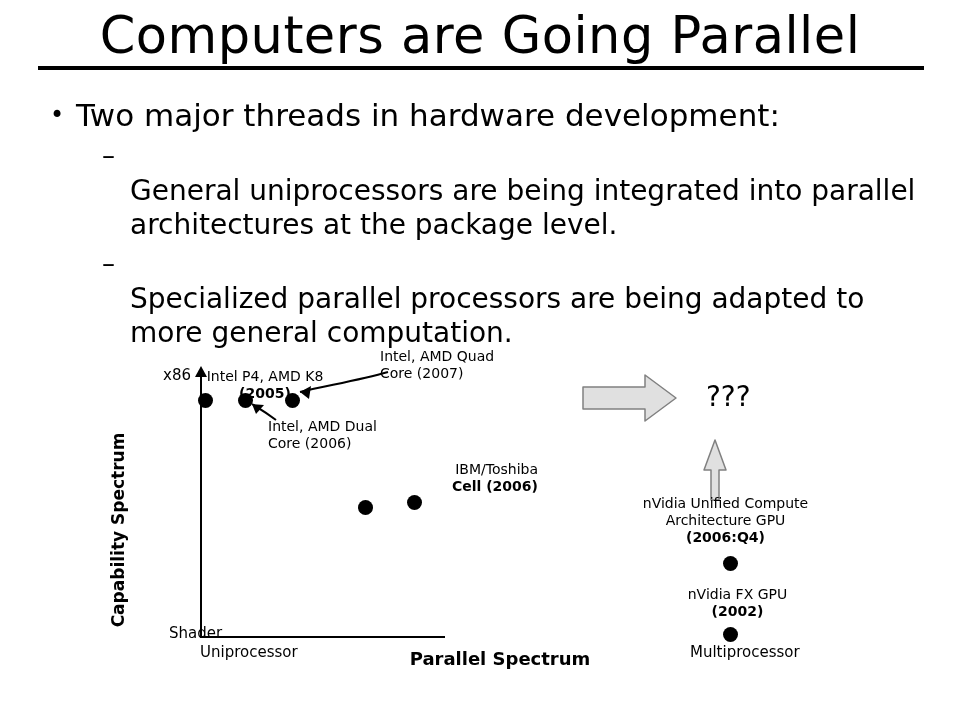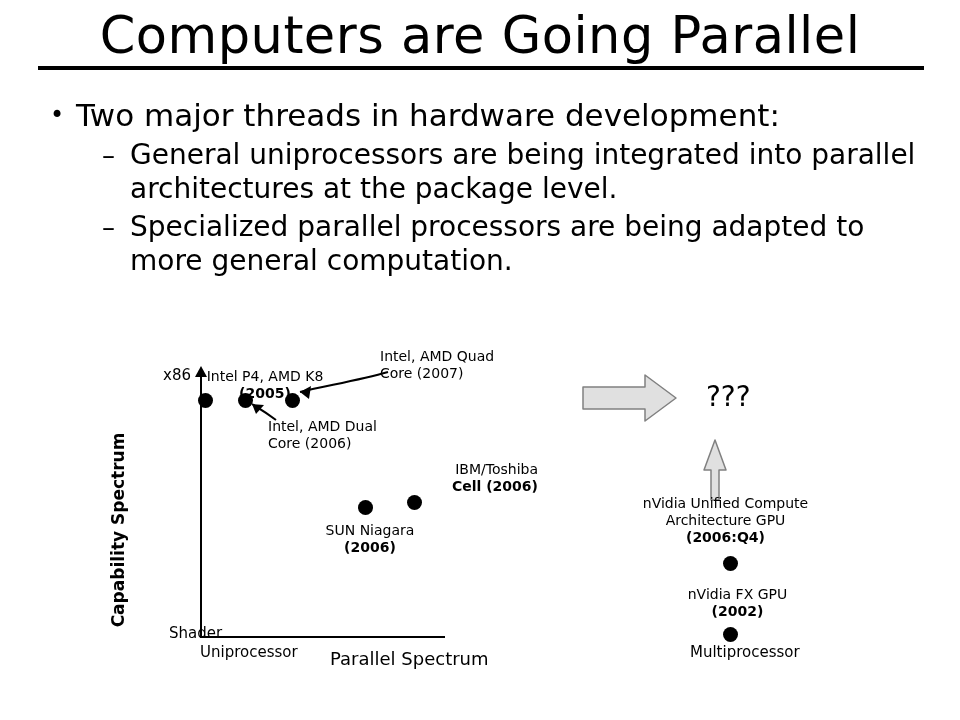--- a/index.html
+++ b/index.html
@@ -71,20 +71,21 @@
     margin-top: 4px;
   }
   .bullet-l2 .dash {
     width: 28px;
     flex: 0 0 28px;
     font-size: 26px;
     line-height: 34px;
   }
   .bullet-l2 .txt {
     flex: 1 1 auto;
+    margin-top: 36px;
   }
 
   
   .diagram {
     position: absolute;
     left: 0;
     top: 330px;
     width: 960px;
     height: 390px;
   }
@@ -123,22 +124,23 @@
     transform-origin: 130px 20px;
     text-align: center;
     font-size: 17px;
     font-weight: bold;
   }
   .xlabel {
     position: absolute;
     left: 330px;
     top: 318px;
     width: 340px;
+    text-align: center;
     font-size: 18px;
-    font-weight: normal;
+    font-weight: bold;
   }
   .axis-tick-label {
     position: absolute;
     font-size: 15px;
   }
   .dot-pt {
     position: absolute;
     width: 15px;
     height: 15px;
     background: #000000;
@@ -241,24 +243,20 @@
     <div class="lbl" style="left:268px; top:88px; width:140px; text-align:left;">
       <span>Intel, AMD Dual</span><br>
       <span>Core (2006)</span>
     </div>
 
     <div class="lbl" style="left:408px; top:131px; width:130px; text-align:right;">
       <span>IBM/Toshiba</span><br>
       <b>Cell (2006)</b>
     </div>
 
-    <div class="lbl" style="left:300px; top:192px; width:140px;">
-      <span>SUN Niagara</span><br>
-      <b>(2006)</b>
-    </div>
 
     <div class="lbl" style="left:628px; top:165px; width:195px;">
       <span>nVidia Unified Compute</span><br>
       <span>Architecture GPU</span><br>
       <b>(2006:Q4)</b>
     </div>
 
     <div class="lbl" style="left:655px; top:256px; width:165px;">
       <span>nVidia FX GPU</span><br>
       <b>(2002)</b>

